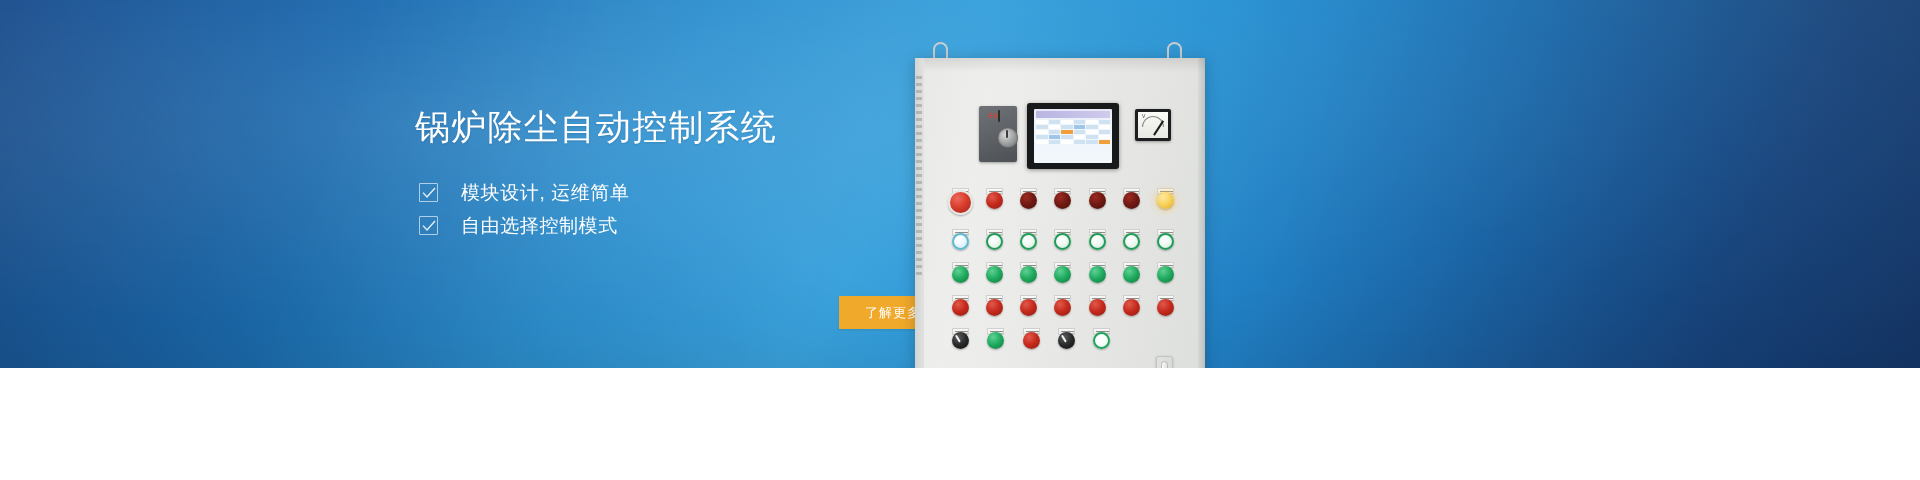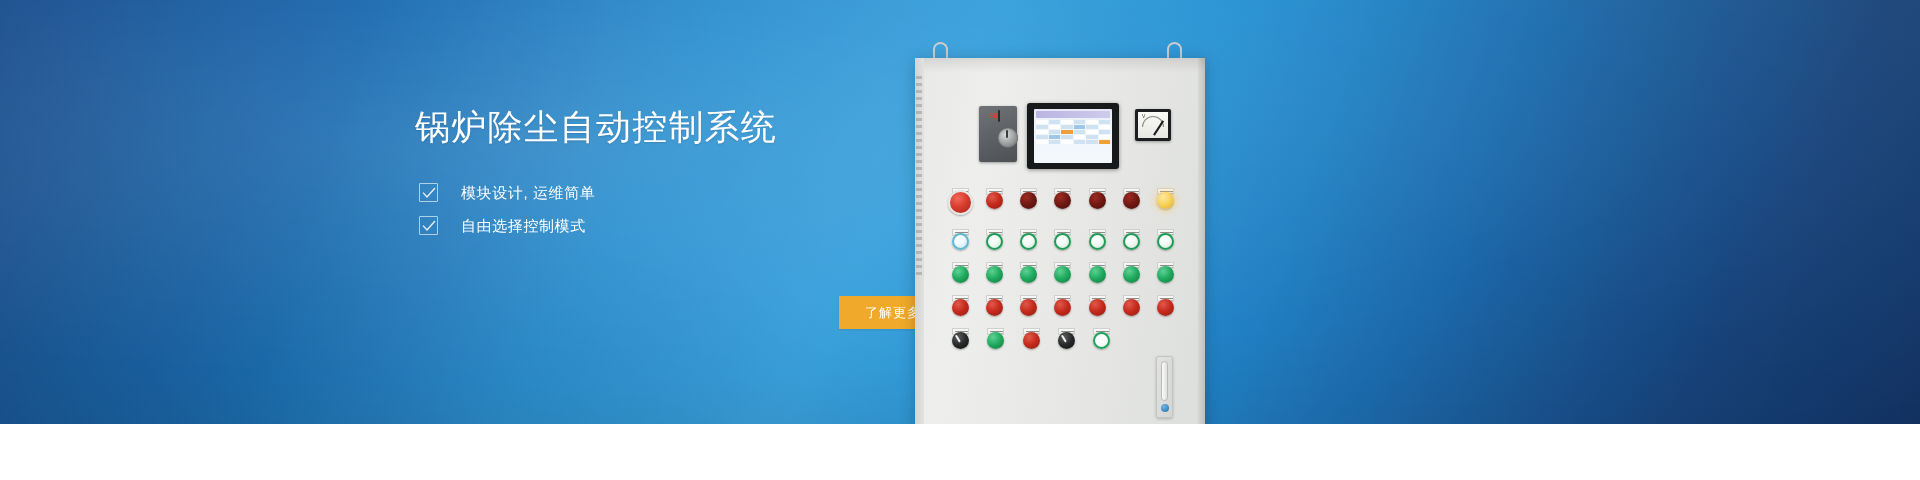--- a/index.html
+++ b/index.html
@@ -7,21 +7,21 @@
   html, body {
     width: 1920px;
     height: 480px;
     overflow: hidden;
     font-family: "Liberation Sans", "DejaVu Sans", sans-serif;
   }
 
   .banner {
     position: relative;
     width: 1920px;
-    height: 424px;
+    height: 368px;
     overflow: hidden;
     background: #d946ef;
   }
 
   
   .bg-base {
     position: absolute; inset: 0;
     background: linear-gradient(118deg,
         #1c4f8f 0%,
         #1b67ac 16%,
@@ -99,21 +99,21 @@
     width: 19px;
     height: 19px;
     flex: 0 0 19px;
     border: 1px solid rgba(255,255,255,0.62);
     border-radius: 1px;
     margin-right: 23px;
     position: relative;
   }
   .check-box svg { position: absolute; left: 2px; top: 3px; }
   .feature-text {
-    font-size: 15px;
+    font-size: 19px;
     color: #ffffff;
     letter-spacing: 0.6px;
     line-height: 19px;
     white-space: nowrap;
   }
 
   .cta {
     position: absolute;
     left: 424px;
     top: 296px;

